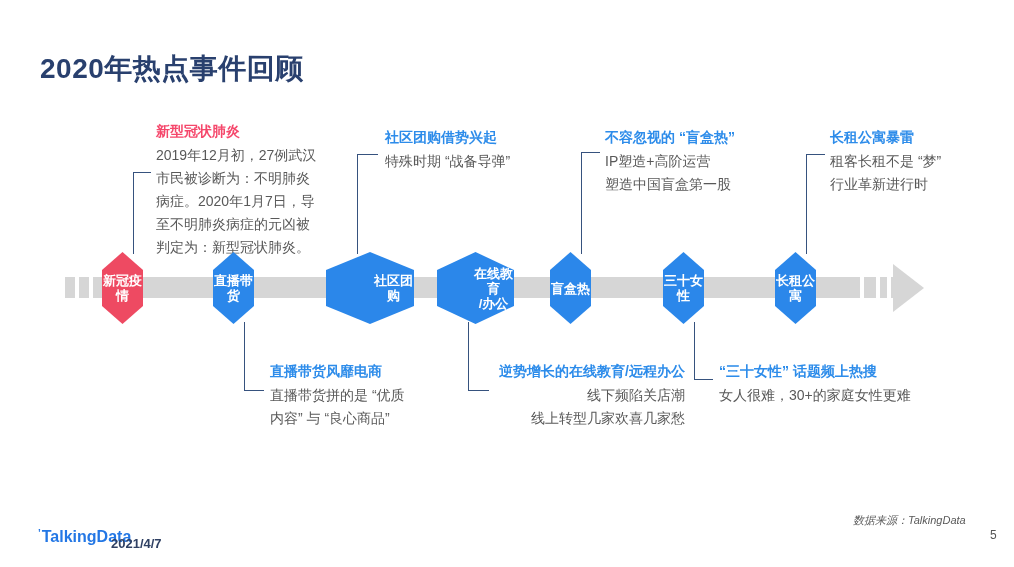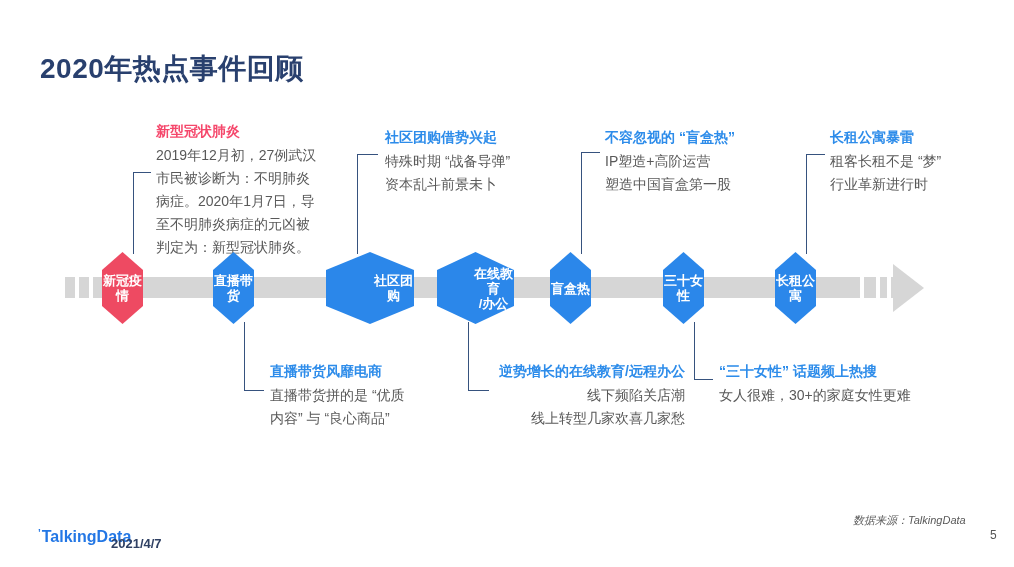--- a/index.html
+++ b/index.html
@@ -101,21 +101,20 @@
     <div class="ann-line">2019年12月初，27例武汉</div>
     <div class="ann-line">市民被诊断为：不明肺炎</div>
     <div class="ann-line">病症。2020年1月7日，导</div>
     <div class="ann-line">至不明肺炎病症的元凶被</div>
     <div class="ann-line">判定为：新型冠状肺炎。</div>
   </div>
 
   <div class="ann" style="left:385px; top:127px;">
     <div class="ann-title" style="color: rgb(45, 140, 234);">社区团购借势兴起</div>
     <div class="ann-line">特殊时期 “战备导弹”</div>
-    <div class="ann-line">资本乱斗前景未卜</div>
   </div>
 
   <div class="ann" style="left:605px; top:127px;">
     <div class="ann-title" style="color: rgb(45, 140, 234);">不容忽视的 “盲盒热”</div>
     <div class="ann-line">IP塑造+高阶运营</div>
     <div class="ann-line">塑造中国盲盒第一股</div>
   </div>
 
   <div class="ann" style="left:830px; top:127px;">
     <div class="ann-title" style="color: rgb(45, 140, 234);">长租公寓暴雷</div>

